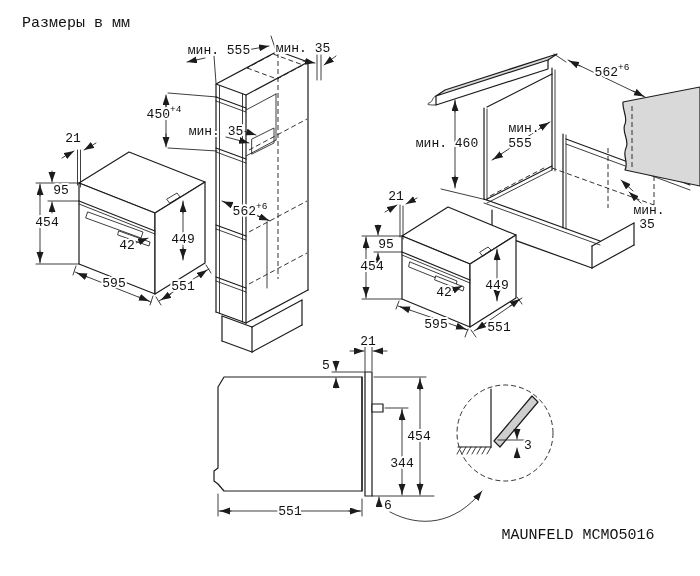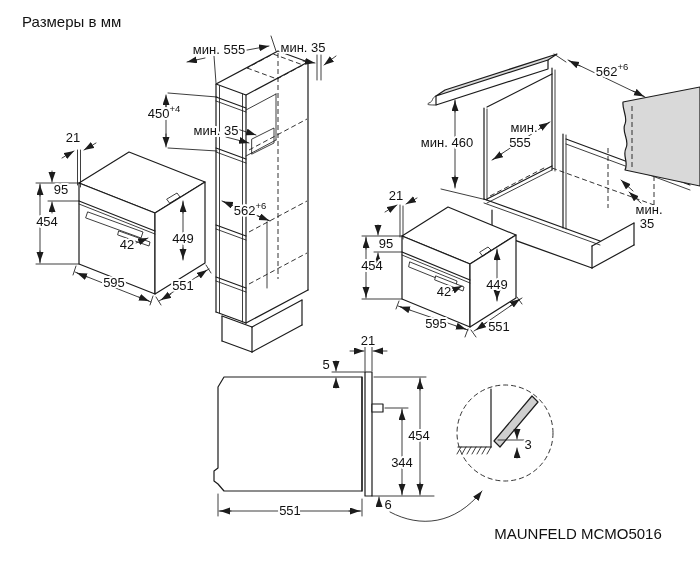--- a/index.html
+++ b/index.html
@@ -1,16 +1,16 @@
 <!DOCTYPE html>
 <html><head>
 <meta charset="utf-8">
 <style>
   html,body{margin:0;padding:0;background:#fff;}
-  .stage{position:relative;width:608px;height:576px;background:#fff;font-family:Liberation Sans, sans-serif;}
+  .stage{position:relative;width:608px;height:576px;background:#fff;font-family:Liberation Mono, monospace;}
   svg{display:block;}
   .s  {stroke:#1c1c1c;stroke-width:1.2;fill:none;stroke-linecap:round;stroke-linejoin:round;}
   .t  {stroke:#1c1c1c;stroke-width:0.85;fill:none;stroke-linecap:round;}
   .d  {stroke:#1c1c1c;stroke-width:0.9;fill:none;stroke-dasharray:5 3;stroke-linecap:butt;}
   .wf {fill:#ffffff;}
   .gf {fill:#d9d9d9;}
   .df {fill:#cfcfcf;}
   .lbl{font-size:13px;fill:#111;text-anchor:middle;paint-order:stroke;stroke:#fff;stroke-width:4px;stroke-linejoin:round;}
   .sup{font-size:9.5px;}
   .big{font-size:15px;text-anchor:start;paint-order:stroke;stroke:#fff;stroke-width:4px;fill:#111;}

